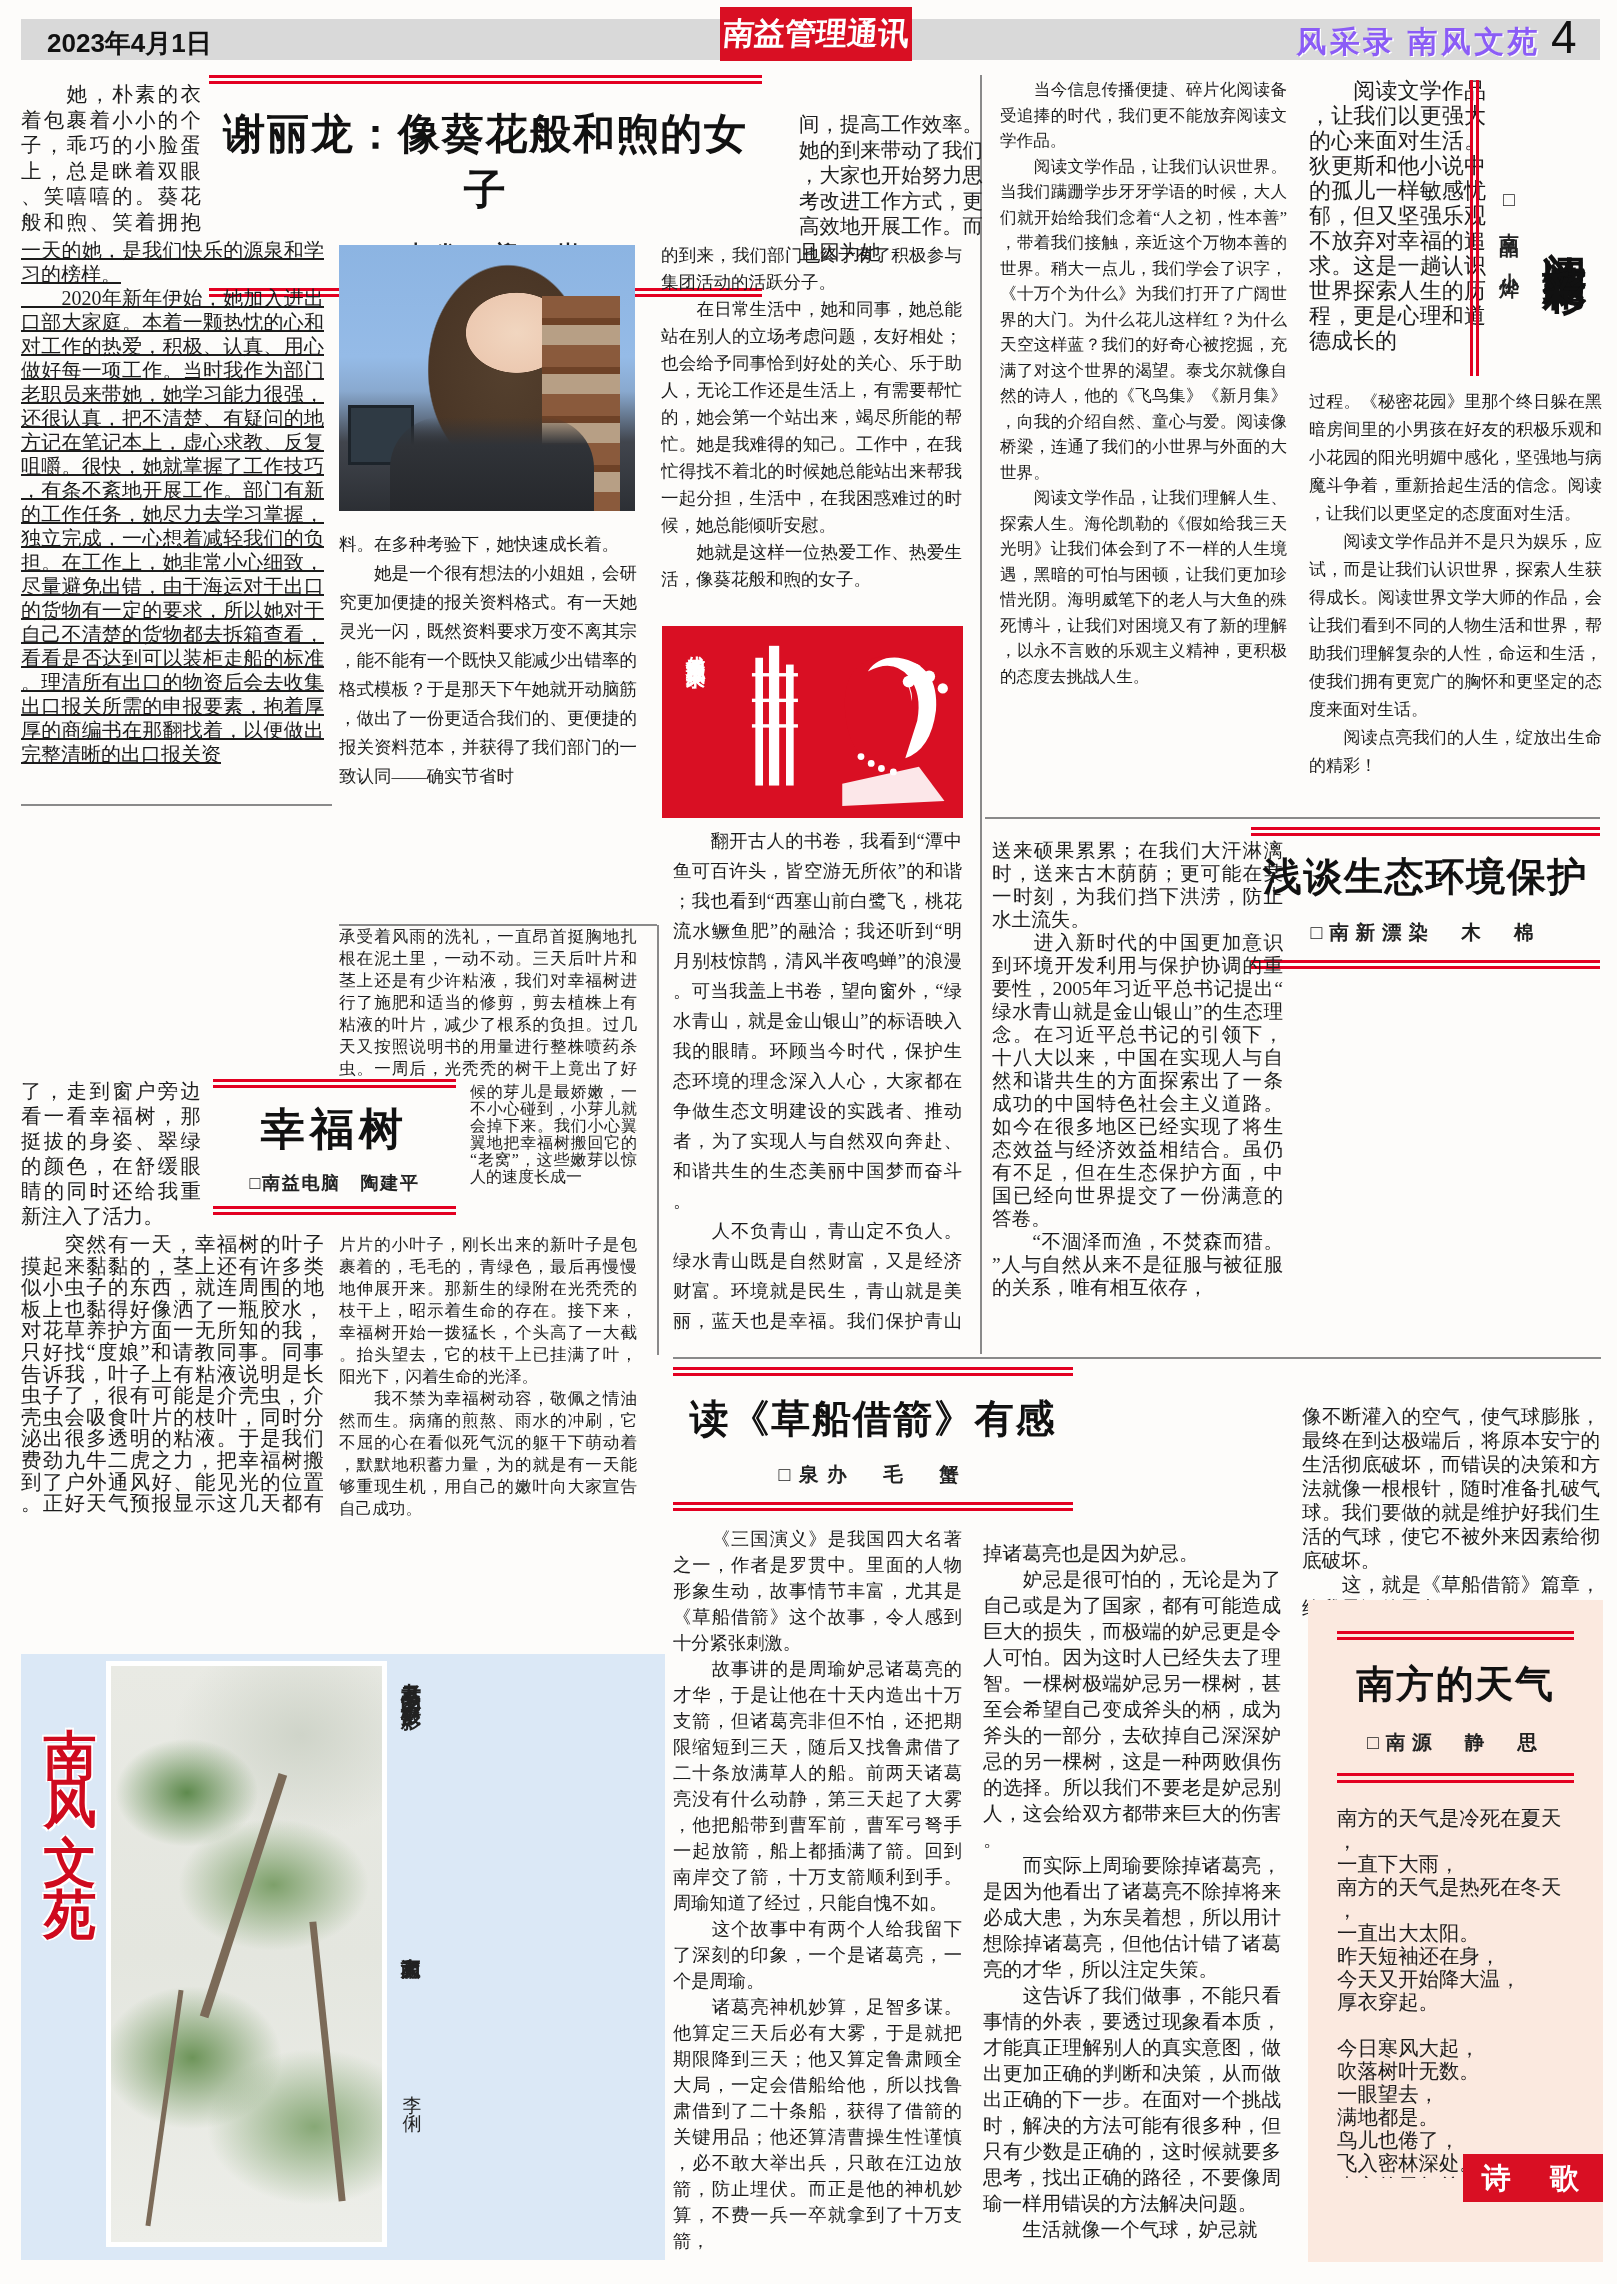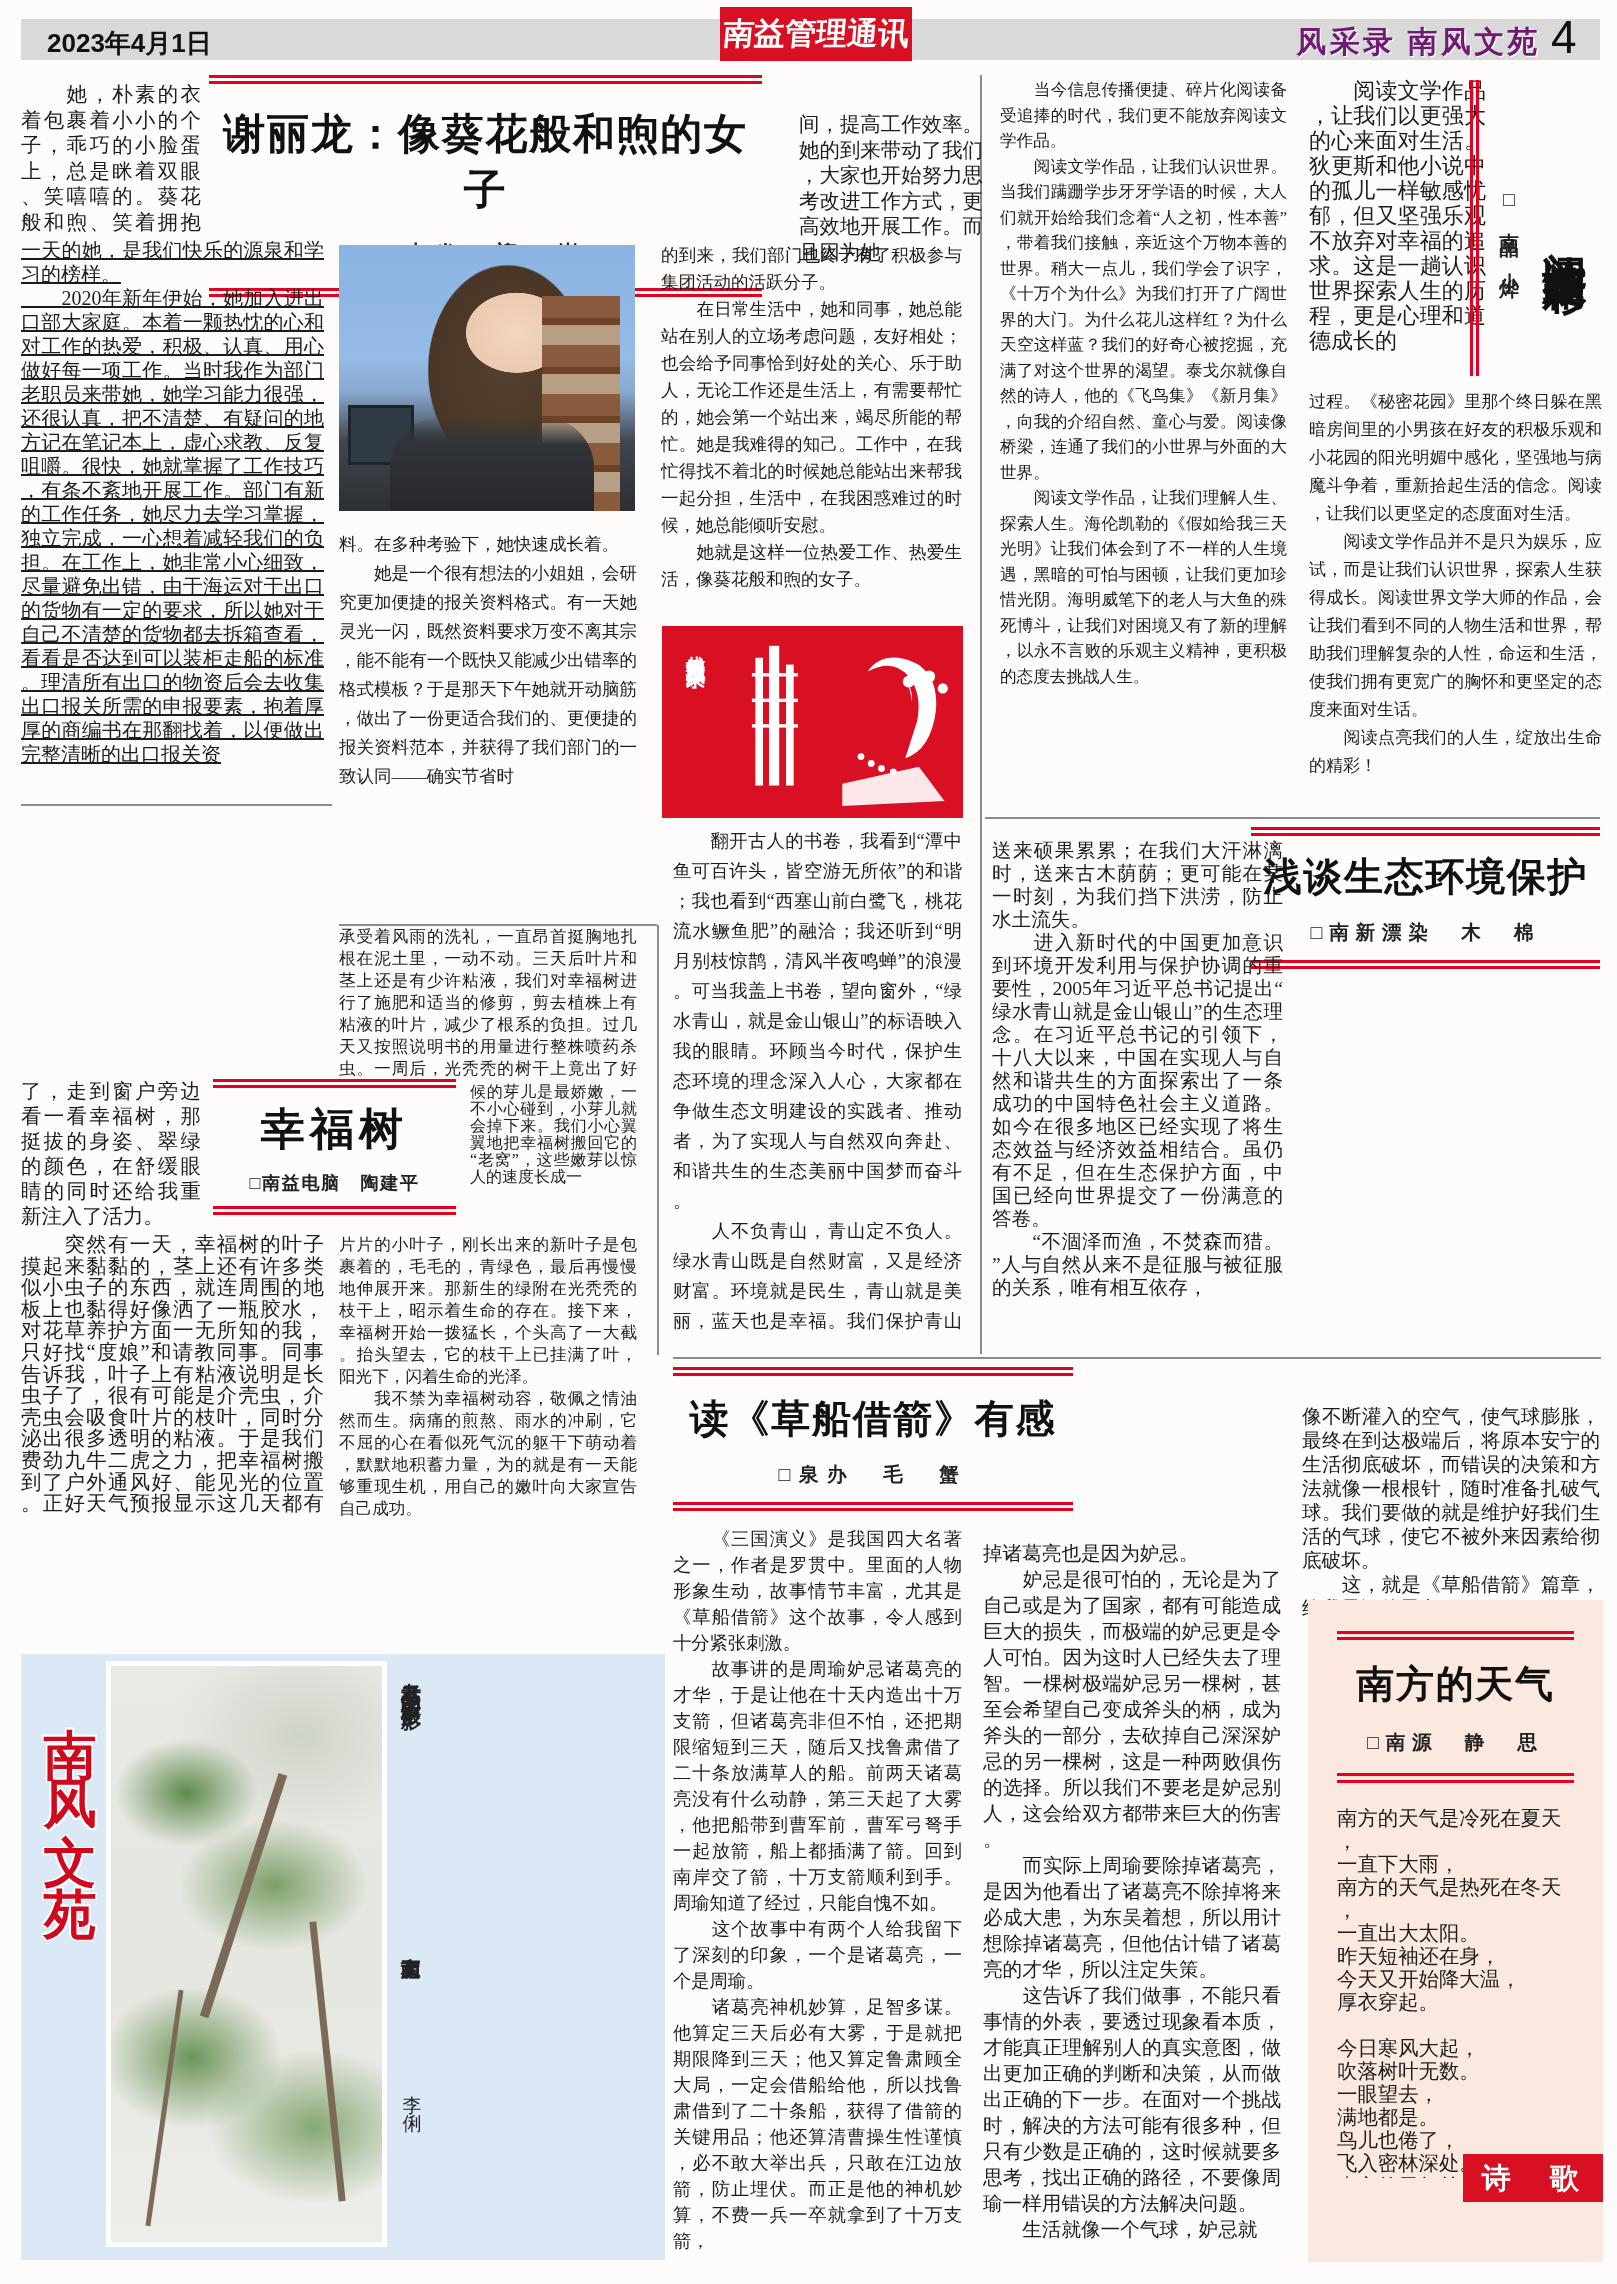--- a/index.html
+++ b/index.html
@@ -38,21 +38,21 @@
 </head>
 <body>
 
 <div class="page">
 
   <div class="abs bar" style="left:21px;top:19px;width:1579px;height:41px;"></div>
   <div class="abs" style="left:47px;top:25.5px;font-size:26px;font-weight:bold;color:#111;font-family:'Liberation Sans',sans-serif;">2023年4月1日</div>
   <div class="abs redbox" style="left:720px;top:6.8px;width:192px;height:54px;">
     <div style="color:#fff;font-size:31px;font-weight:bold;text-align:center;line-height:54px;transform:skewX(-5deg);font-family:'Liberation Serif',serif;">南益管理通讯</div>
   </div>
-  <div class="abs" style="left:1243px;top:22px;width:298px;font-size:30px;font-weight:bold;color:#701a75;text-align:right;letter-spacing:3.4px;text-shadow:1.3px 1.3px 0 #fff;">风采录  南风文苑</div>
+  <div class="abs" style="left:1243px;top:22px;width:298px;font-size:30px;font-weight:bold;color:#8b5cf6;text-align:right;letter-spacing:3.4px;text-shadow:1.3px 1.3px 0 #fff;">风采录  南风文苑</div>
   <div class="abs" style="left:1551px;top:10.2px;font-size:46px;color:#111;font-family:'Liberation Sans',sans-serif;">4</div>
 
   <div class="abs vdiv" style="left:980px;top:75px;height:1279px;"></div>
   <div class="abs vdiv" style="left:657px;top:925px;height:430px;"></div>
 
   <div class="abs" style="left:209px;top:75px;width:553px;">
     <div class="rule2"></div>
     <div class="title" style="font-size:42px;margin-top:22px;">谢丽龙：像葵花般和煦的女子</div>
     <div class="byline" style="font-size:22px;margin-top:20.4px;letter-spacing:8.5px;">□南发　迎　崽</div>
     <div class="rule2" style="margin-top:19px;"></div>

